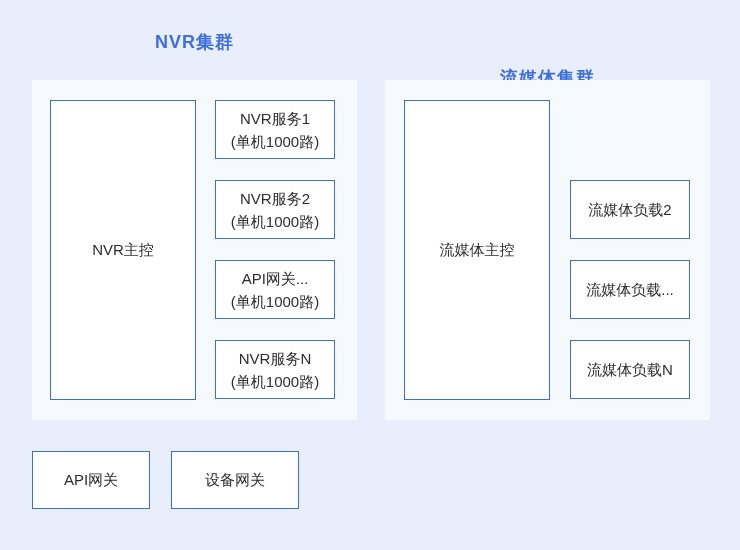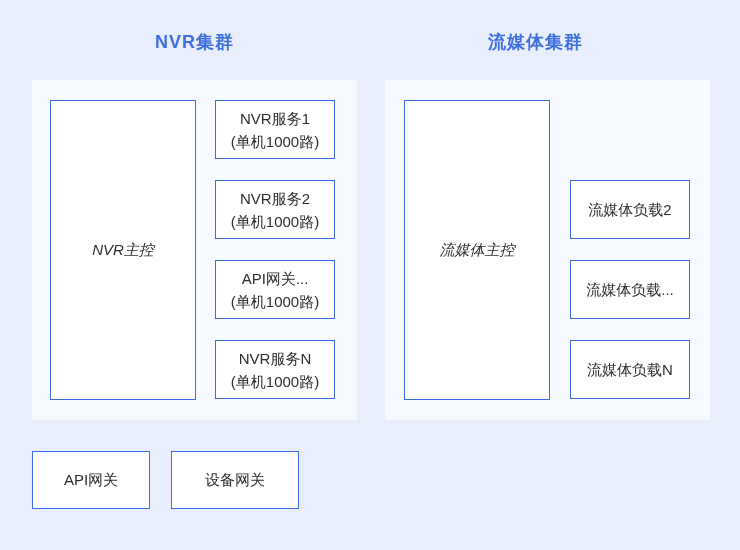--- a/index.html
+++ b/index.html
@@ -19,21 +19,21 @@
     top: 31px;
     height: 22px;
     line-height: 22px;
     text-align: center;
     font-size: 18px;
     font-weight: 600;
     color: #3e6fde;
     letter-spacing: 1px;
   }
   #title-left  { left: 32px;  width: 325px; }
-  #title-right { left: 373px; width: 325px; }
+  #title-right { left: 385px; width: 325px; margin-top: 36px; }
 
   .cluster-panel {
     position: absolute;
     top: 80px;
     width: 325px;
     height: 340px;
     background: #f6f9fe;
   }
   #panel-left  { left: 32px; }
   #panel-right { left: 385px; }
@@ -48,21 +48,20 @@
     align-items: center;
     justify-content: center;
     color: #2d2d2d;
     font-size: 15px;
     text-align: center;
   }
   .master-box {
     top: 20px;
     width: 146px;
     height: 300px;
-    font-style: italic;
   }
   #panel-left  .master-box { left: 18px; }
   #panel-right .master-box { left: 19px; }
 
   .node-box {
     left: 183px;
     width: 120px;
     height: 59px;
     line-height: 23px;
   }

